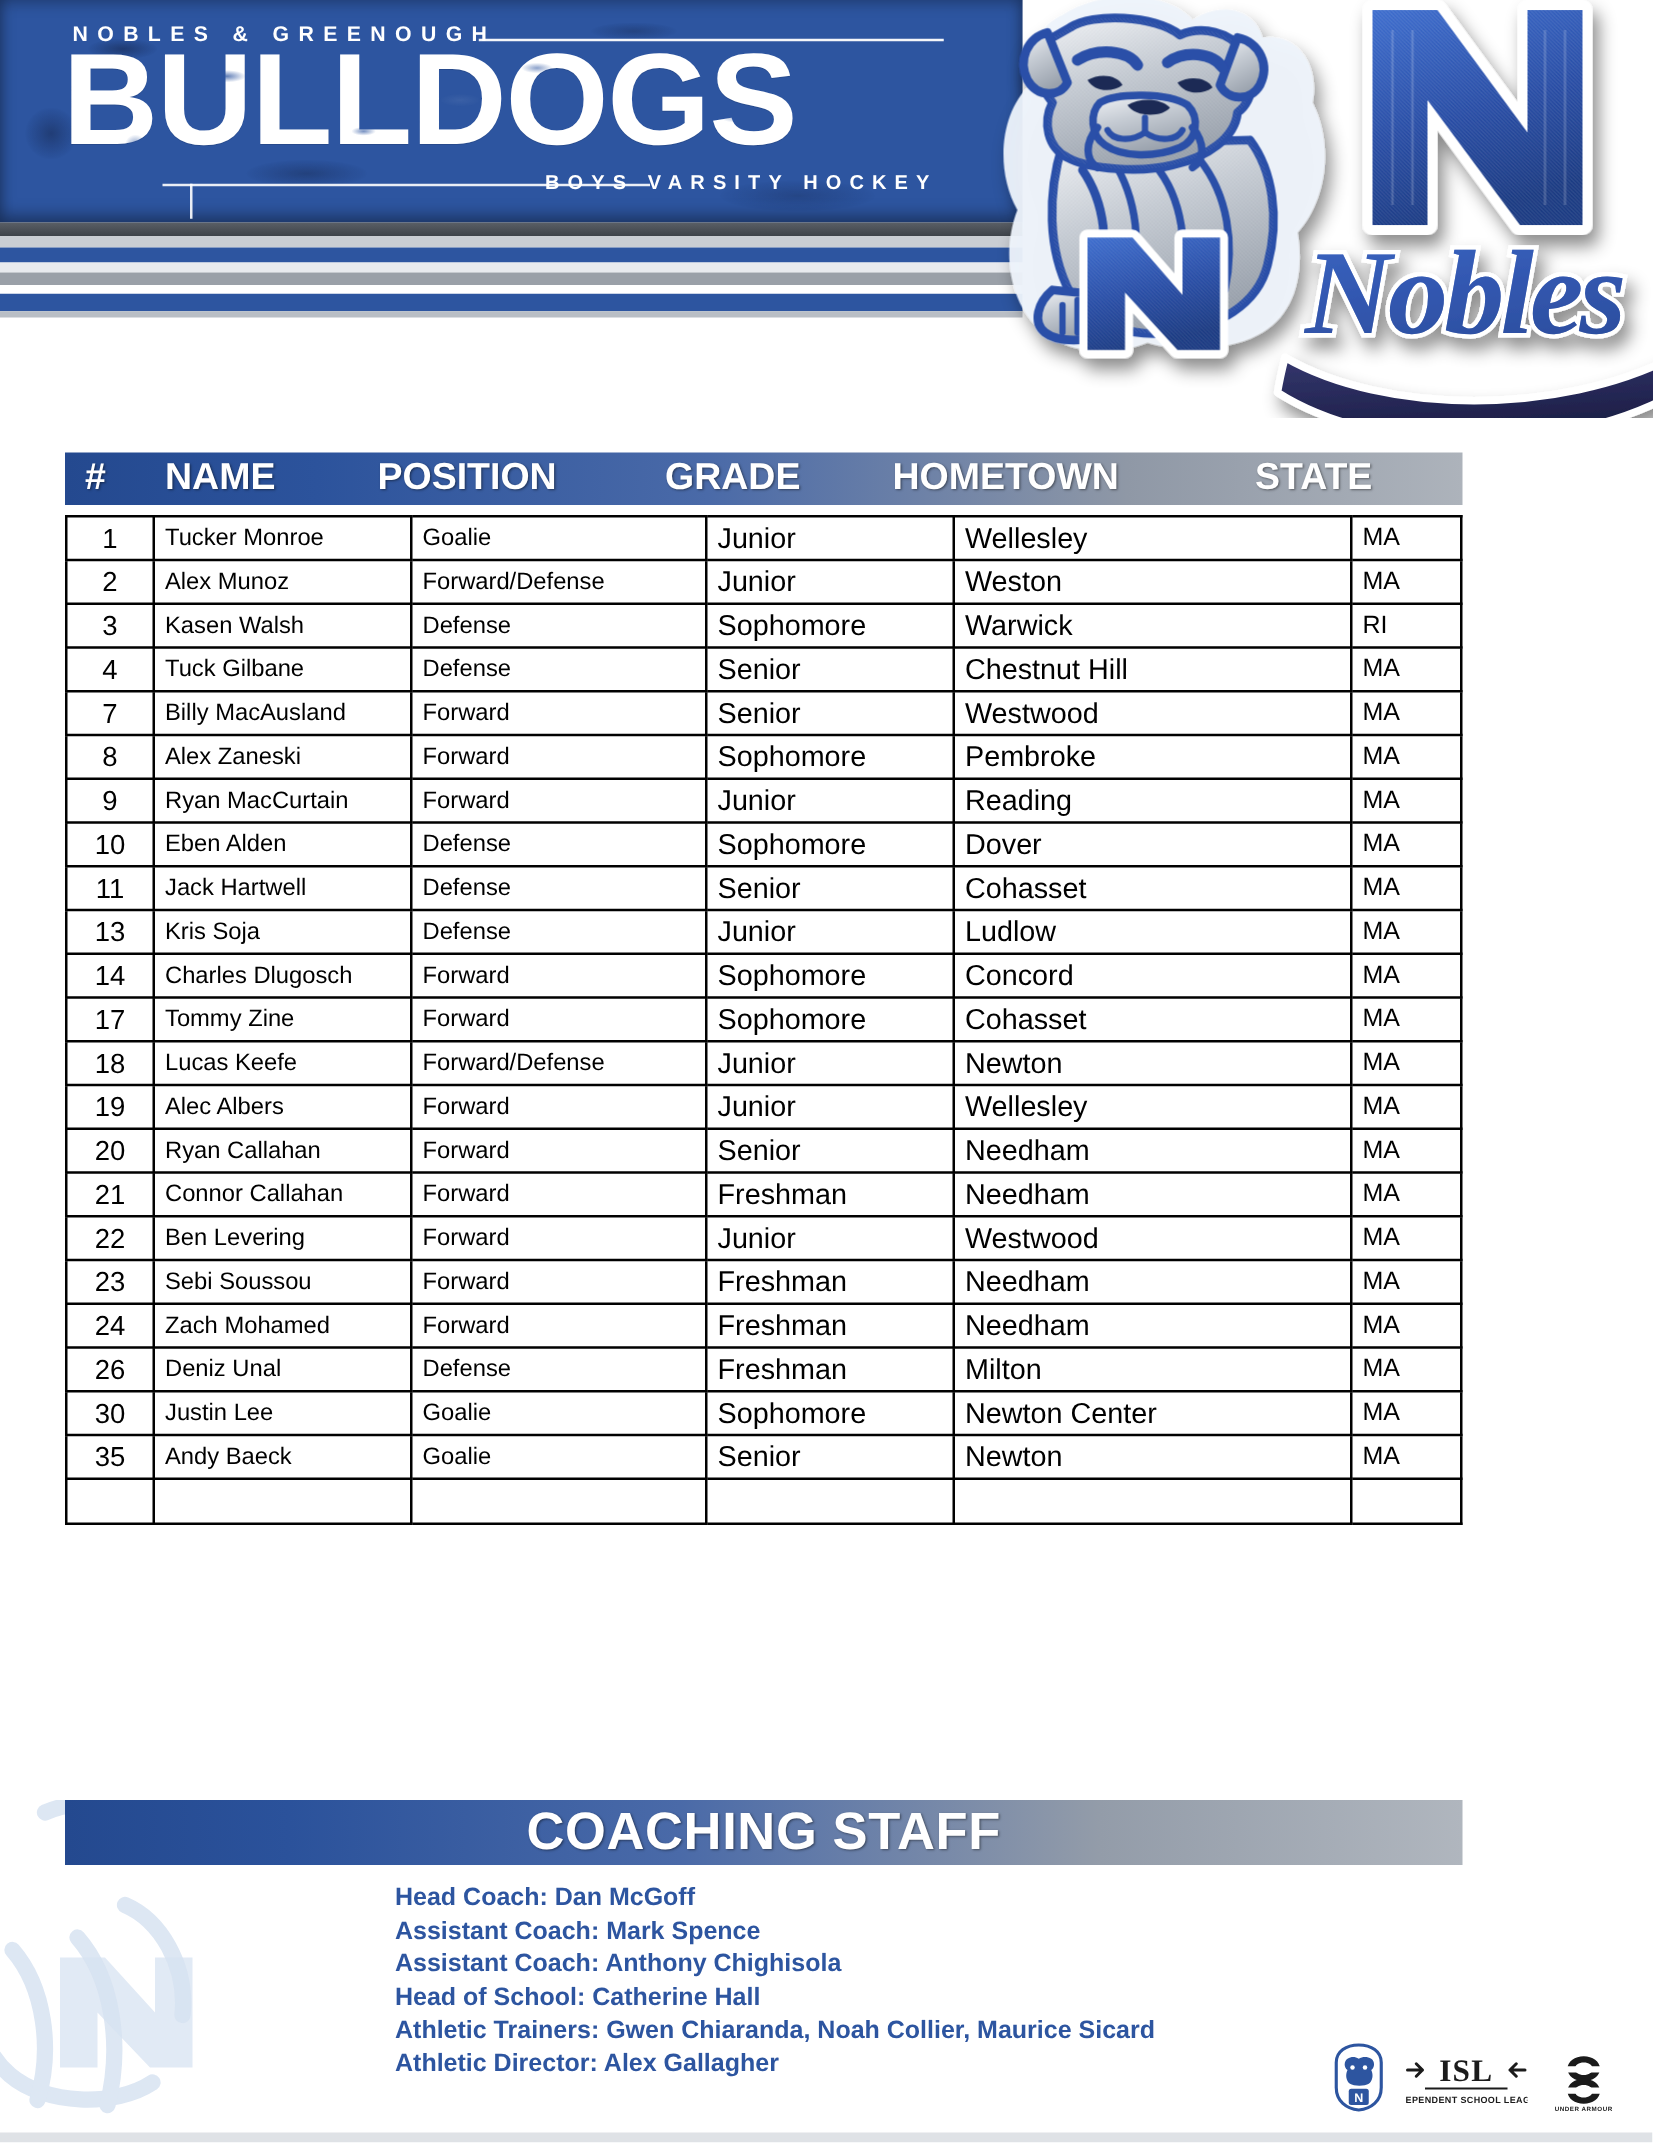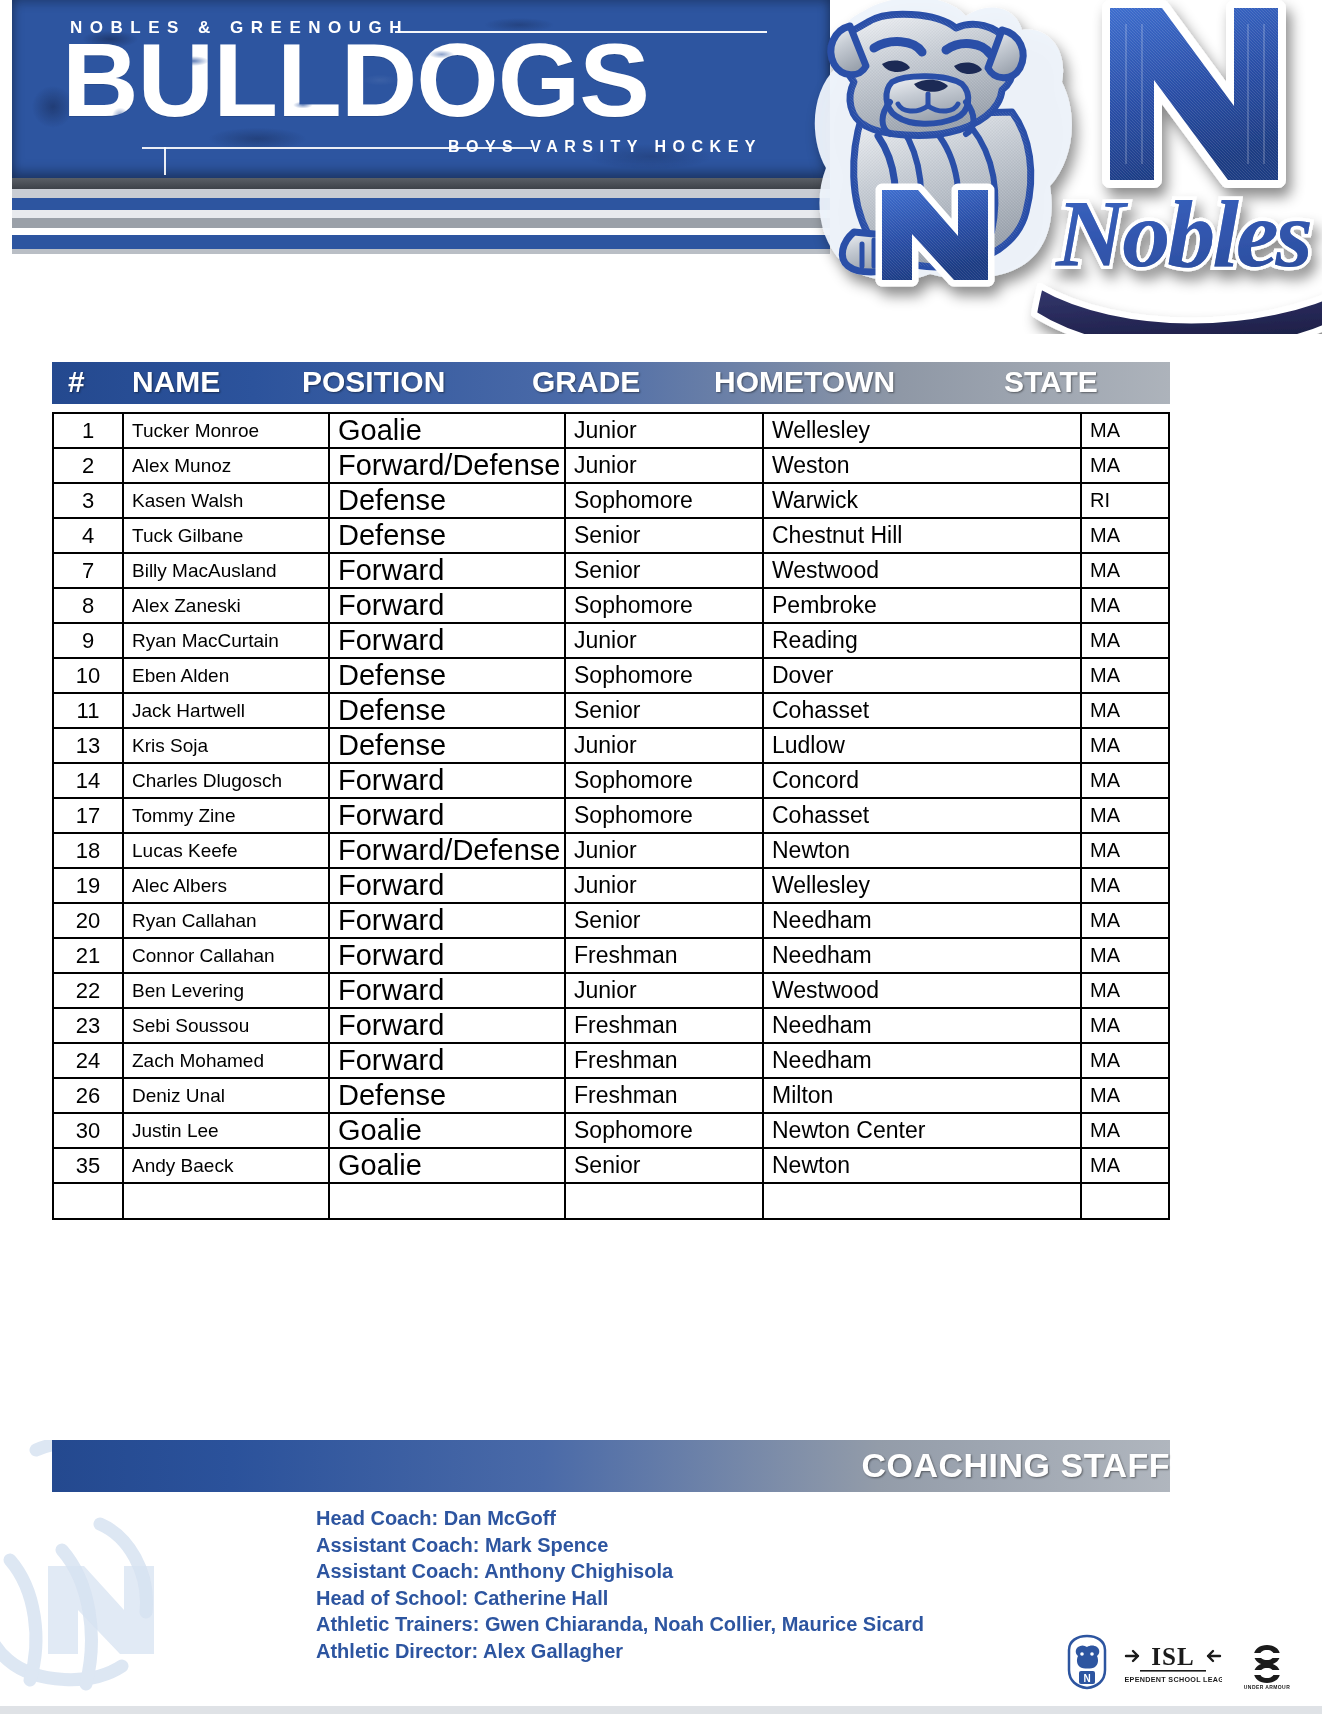--- a/index.html
+++ b/index.html
@@ -3,21 +3,21 @@
 <meta charset="utf-8">
 <style>
   html,body{margin:0;padding:0;}
   body{
     width:1322px;height:1714px;position:relative;overflow:hidden;
     background:#ffffff;
     font-family:"Liberation Sans", sans-serif;
   }
 
   
-  .header-wrap{position:absolute;left:12px;top:0;width:1106px;height:340px;}
+  .header-wrap{position:absolute;left:0;top:0;width:1106px;height:340px;}
   .banner{
     position:absolute;left:0;top:0;width:818px;height:178px;
     background:#2d55a0;
     overflow:hidden;
   }
   .banner-tex{
     position:absolute;inset:0;
     background-image:
       radial-gradient(ellipse 40px 12px at 12% 22%, rgba(20,34,70,.55), transparent 70%),
       radial-gradient(ellipse 70px 16px at 30% 78%, rgba(20,34,70,.40), transparent 70%),
@@ -110,34 +110,34 @@
   table.roster td{
     border:2px solid #000000;
     height:33px;
     padding:0 8px;
     vertical-align:middle;
     color:#000000;
     background:#ffffff;
   }
   td.c-num{width:52px;text-align:center;font-size:22px;}
   td.c-name{width:188px;font-size:19px;}
-  td.c-pos{width:218px;font-size:29px;}
+  td.c-pos{width:218px;font-size:19px;}
   td.c-grade{width:180px;font-size:23px;}
   td.c-home{width:300px;font-size:23px;}
   td.c-state{width:auto;font-size:20px;}
   tr.empty td{height:34px;}
 
   
   .coach-banner{
     position:absolute;left:52px;top:1440px;width:1118px;height:52px;
     background:linear-gradient(90deg,#24498f 0%,#2b529b 16%,#4a6aa8 44%,#939ca9 74%,#b0b6be 100%);
   }
   .coach-banner span{
-    display:block;text-align:right;line-height:50px;
-    color:#ffffff;font-weight:bold;font-size:34px;letter-spacing:.5px;
+    display:block;text-align:center;line-height:50px;
+    color:#ffffff;font-weight:bold;font-size:42px;letter-spacing:.5px;
     text-shadow:1px 1px 2px rgba(0,0,0,.45);
   }
   .staff{
     position:absolute;left:316px;top:1505px;width:900px;
   }
   .staff div{
     color:#2d55a0;font-weight:bold;font-size:20px;line-height:26.5px;
     white-space:nowrap;
   }
 

